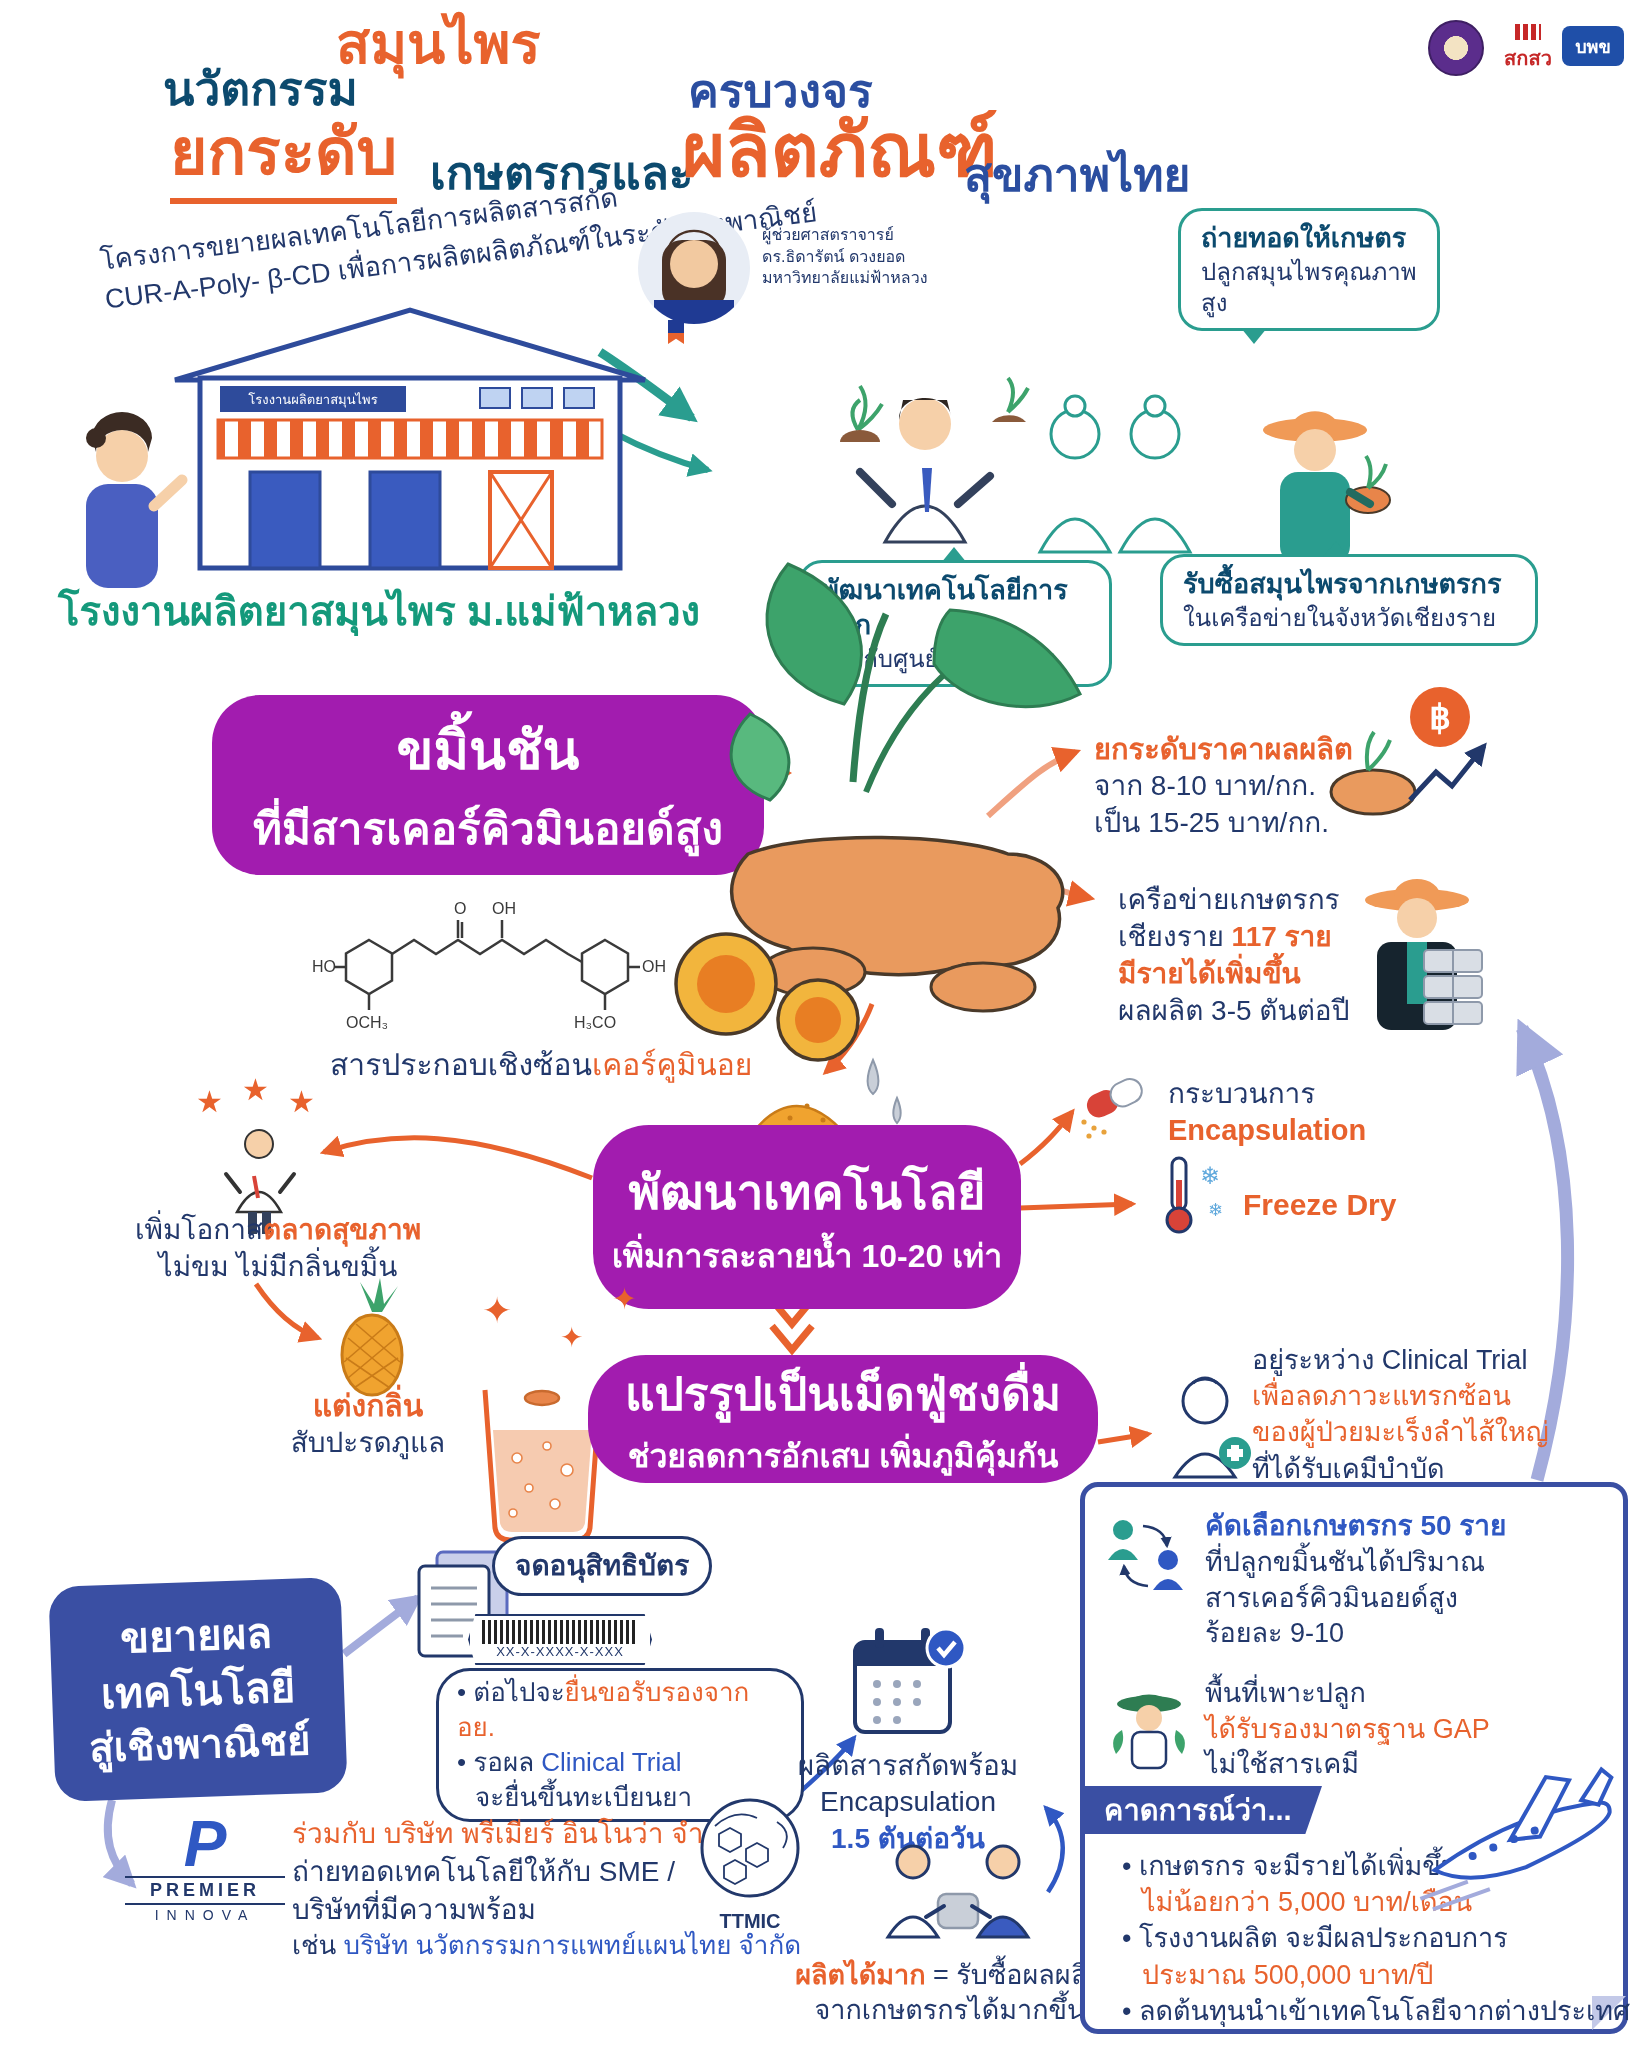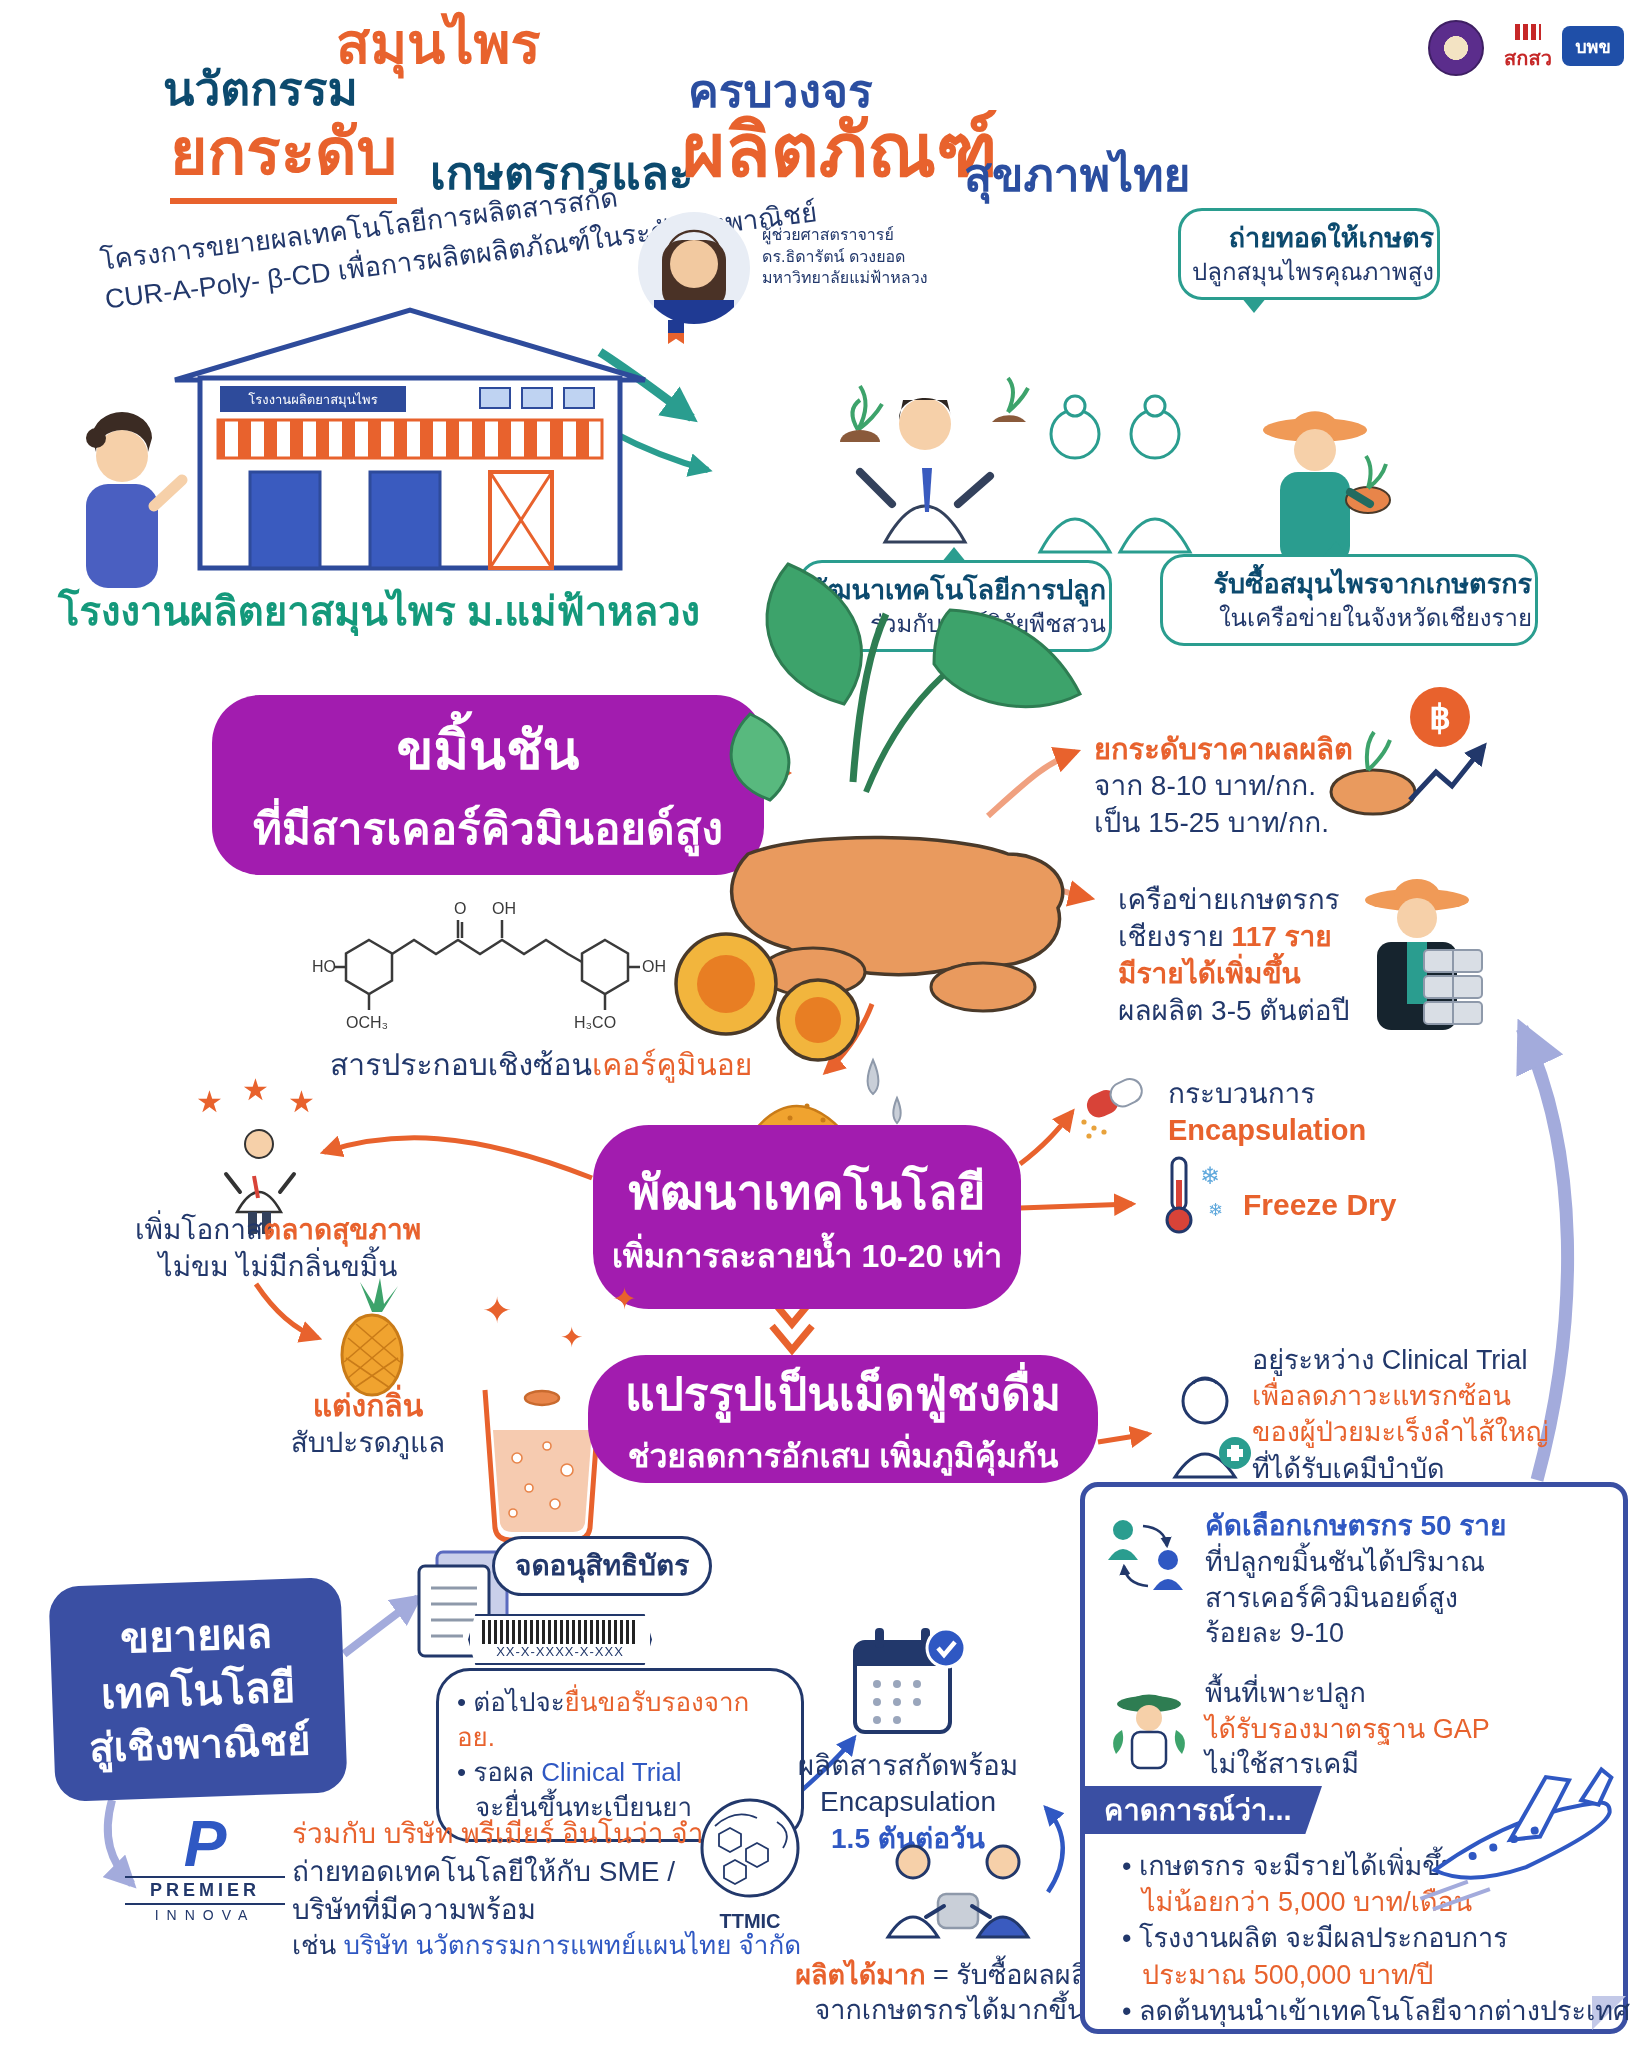--- a/index.html
+++ b/index.html
@@ -5,28 +5,28 @@
   *{box-sizing:border-box}
   body{margin:0;background:#eee}
   .canvas{position:relative;width:1638px;height:2048px;background:#fff;overflow:hidden;
           font-family:"Liberation Sans",sans-serif}
   .abs{position:absolute}
   .tx{position:absolute;line-height:1.28;color:#22386B;white-space:nowrap}
   .b{font-weight:700}
   .or{color:#E8622D}.te{color:#0c4a6e}.bl{color:#2F58C3}.nv{color:#22386B}.wh{color:#fff}.gr{color:#14997B}.red{color:#C62828}
   .ctr{text-align:center}
   .bubble{position:absolute;background:#fff;border:3px solid #2A9D8F;border-radius:24px;
-          padding:10px 3px;text-align:right;line-height:1.3}
+          padding:10px 20px;text-align:left;line-height:1.3}
   .obub{position:absolute;background:#a21caf;border-radius:48px;color:#fff;display:flex;
         flex-direction:column;align-items:center;justify-content:center;text-align:center}
   .tailup{position:absolute;width:0;height:0;border-left:13px solid transparent;
           border-right:13px solid transparent;border-bottom:16px solid #2A9D8F;top:-16px}
   .tailright{position:absolute;width:0;height:0;border-top:18px solid transparent;
           border-bottom:18px solid transparent;border-left:30px solid #E8622D;right:-28px;top:60px}
-  .cloud{position:absolute;background:#fff;border:3px solid #22386B;border-radius:34px;padding:14px 18px;line-height:1.35}
+  .cloud{position:absolute;background:#fff;border:3px solid #22386B;border-radius:34px;padding:4px 18px;line-height:1.35}
   .bars{height:24px;background:repeating-linear-gradient(90deg,#222 0 3px,#fff 3px 6px)}
   svg{position:absolute;overflow:visible}
 </style>
 </head>
 <body>
 
 <div class="canvas">
 
   <svg style="left:0;top:0" width="1638" height="2048" viewBox="0 0 1638 2048">
     <defs>

